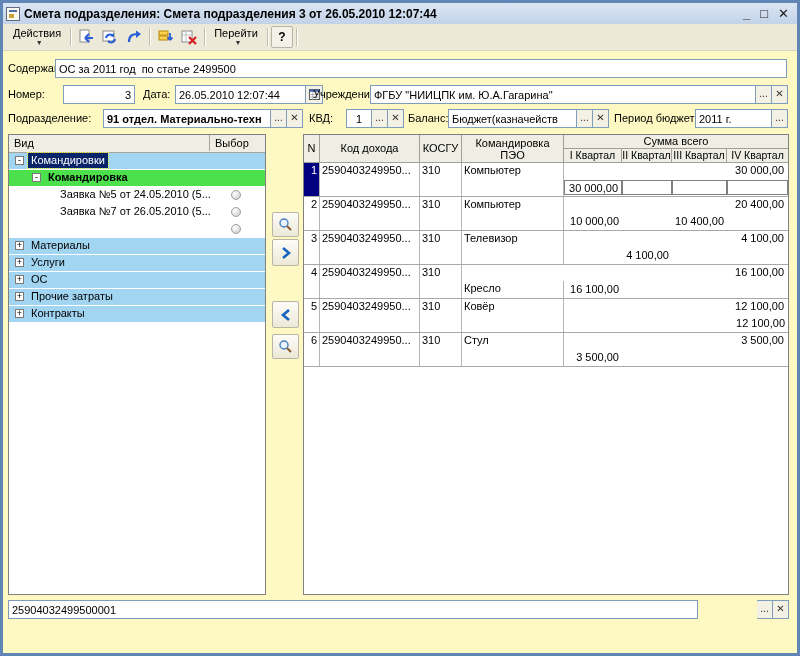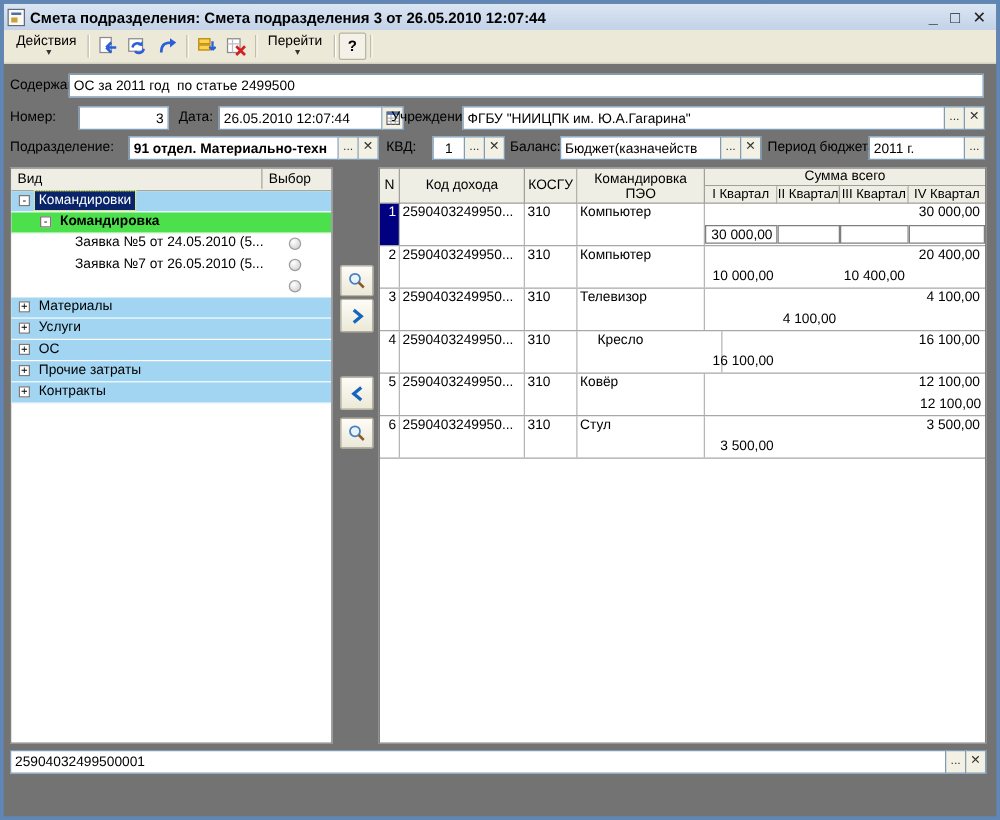--- a/index.html
+++ b/index.html
@@ -1,16 +1,16 @@
 <!DOCTYPE html>
 <html><head>
 <meta charset="utf-8">
 <style>
   html,body{margin:0;padding:0;background:#9aa8b8;font-family:"Liberation Sans","DejaVu Sans",sans-serif;}
-  #window{position:relative;width:800px;height:656px;box-sizing:border-box;border:3px solid #5f86b5;outline:1px solid #35516e;background:#737373;overflow:hidden;}
+  #window{position:relative;width:800px;height:656px;box-sizing:border-box;border:3px solid #5f86b5;outline:1px solid #35516e;background:#fef9c3;overflow:hidden;}
   
   #titlebar{position:absolute;left:0;top:0;right:0;height:21px;background:linear-gradient(180deg,#dbe6f3,#c2d2e8);display:flex;align-items:center;border-bottom:1px solid #9fb4cd;}
   #titlebar .ticon{width:14px;height:14px;margin:0 4px 0 3px;background:#fdf9ee;border:1px solid #5b6b84;box-sizing:border-box;position:relative;flex:0 0 auto;}
   #titlebar .ticon i{position:absolute;left:2px;top:2px;width:8px;height:2px;background:#4d6fae;}
   #titlebar .ticon b{position:absolute;left:2px;top:6px;width:5px;height:4px;background:#c9a23c;}
   #titlebar .ttext{font-size:12px;font-weight:bold;color:#000;white-space:nowrap;}
   #titlebar .wctl{margin-left:auto;display:flex;align-items:center;gap:10px;padding-right:8px;font-size:13px;font-weight:bold;color:#222;}
   #titlebar .wctl span{cursor:default;line-height:14px;}
   
   #toolbar{position:absolute;left:0;top:21px;right:0;height:26px;background:#ece9d8;border-bottom:1px solid #d8d4c4;display:flex;align-items:center;padding-left:4px;}
@@ -253,21 +253,21 @@
             <div class="qcell" style="left: 0px; width: 58px;"></div>
             <div class="qcell" style="left: 58px; width: 50px;">4 100,00</div>
             <div class="qcell" style="left: 108px; width: 55px;"></div>
             <div class="qcell" style="left: 163px; width: 61px;"></div>
           </div>
         </div>
         <div class="g-row">
           <div class="gc n" style="left: 0px; width: 16px;">4</div>
           <div class="gc" style="left: 16px; width: 100px;">2590403249950...</div>
           <div class="gc" style="left: 116px; width: 42px;">310</div>
-          <div class="gc" style="left: 172px; width: 102px;">Кресло</div>
+          <div class="gc" style="left: 158px; width: 102px; margin-top: 16px;">Кресло</div>
           <div class="sumbox">
             <div class="tot">16 100,00</div>
             <div class="qcell" style="left: 0px; width: 58px;">16 100,00</div>
             <div class="qcell" style="left: 58px; width: 50px;"></div>
             <div class="qcell" style="left: 108px; width: 55px;"></div>
             <div class="qcell" style="left: 163px; width: 61px;"></div>
           </div>
         </div>
         <div class="g-row">
           <div class="gc n" style="left: 0px; width: 16px;">5</div>
@@ -292,19 +292,19 @@
             <div class="qcell" style="left: 0px; width: 58px;">3 500,00</div>
             <div class="qcell" style="left: 58px; width: 50px;"></div>
             <div class="qcell" style="left: 108px; width: 55px;"></div>
             <div class="qcell" style="left: 163px; width: 61px;"></div>
           </div>
         </div>
       </div>
   </div>
 
   <div id="footfield-row">
-    <input class="fld" style="left: 5px; top: 0px; width: 749px;" value="25904032499500001">
+    <input class="fld" style="left: 5px; top: 0px; width: 690px;" value="25904032499500001">
     <span class="sbtn" style="left:754px;top:0;">...</span>
     <span class="sbtn" style="left:770px;top:0;">✕</span>
   </div>
 
 
 </div>
 
 </body></html>

